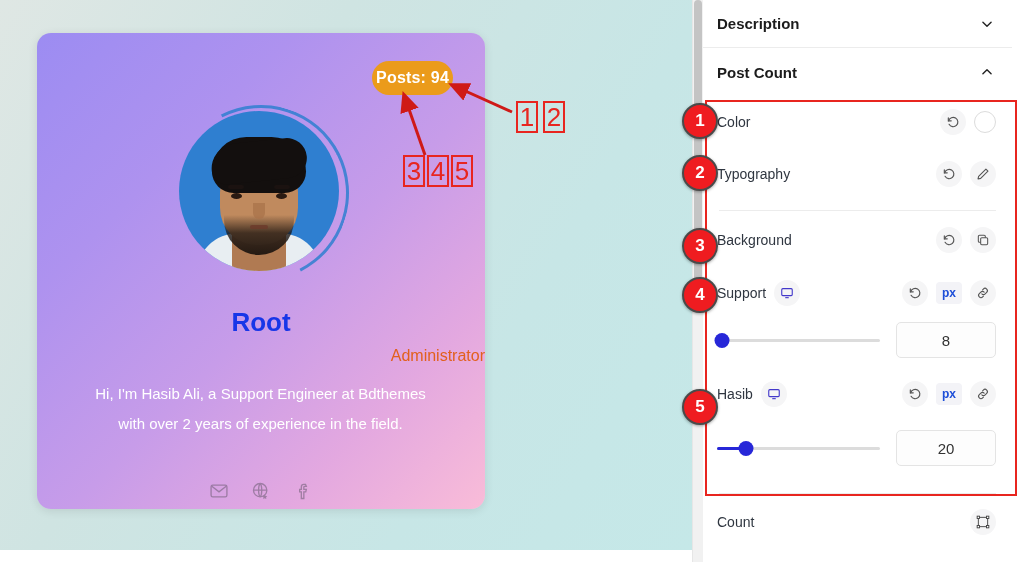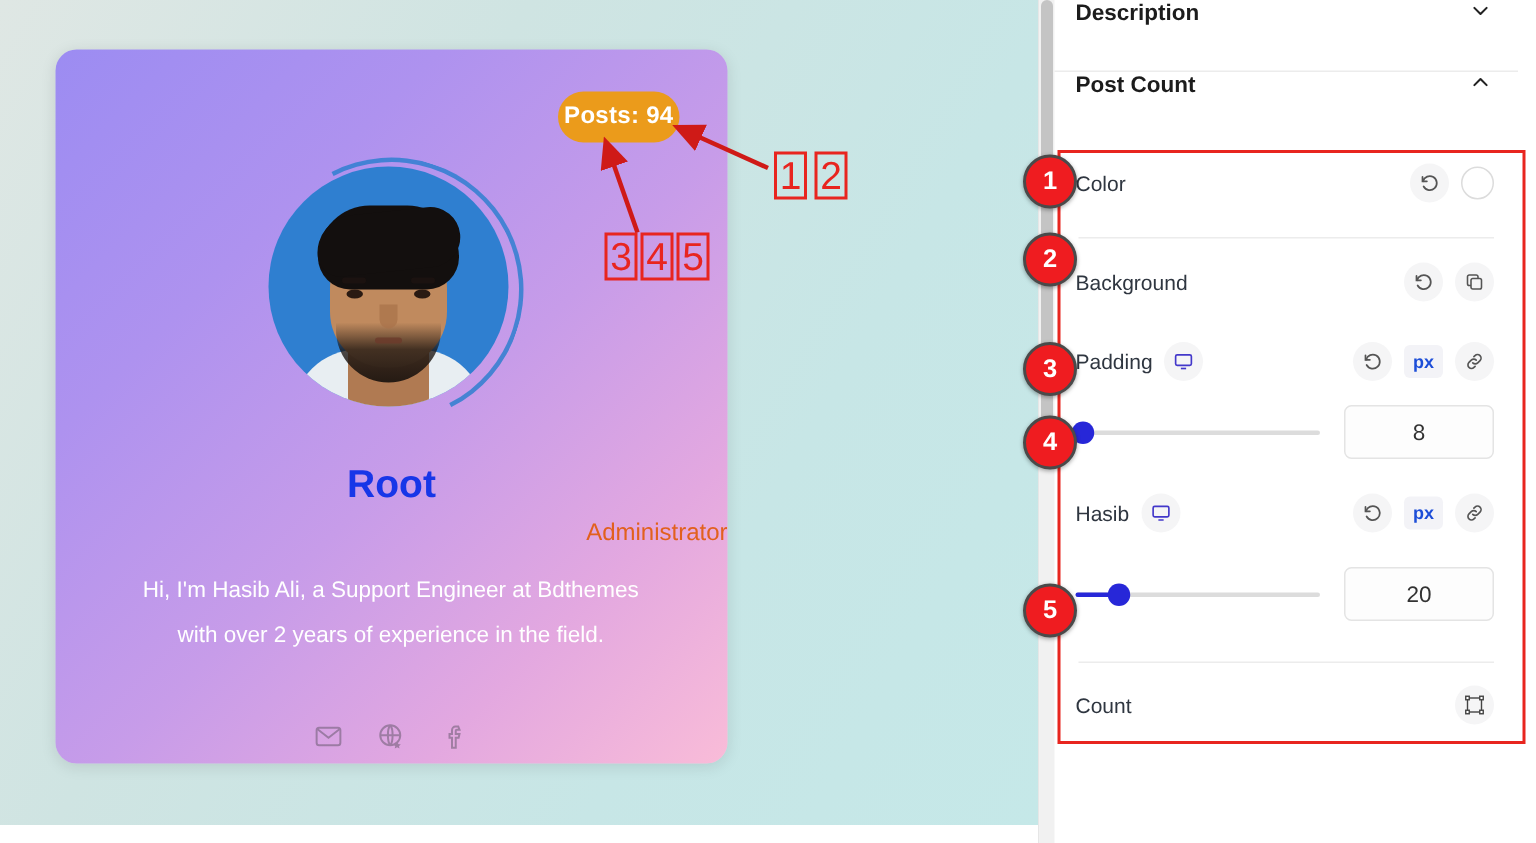--- a/index.html
+++ b/index.html
@@ -121,21 +121,21 @@
   .panel-scrollbar {
     position: absolute; left: 0; top: 0; width: 10px; height: 562px; background: #f1f1f1;
   }
   .panel-scrollbar .thumb {
     position: absolute; left: 1px; top: 0; width: 8px; height: 300px;
     background: #c4c4c4; border-radius: 4px;
   }
   .panel-inner { position: absolute; left: 10px; top: 0; right: 12px; bottom: 0; }
 
   .section-head {
-    display: flex; align-items: flex-start; justify-content: space-between;
+    display: flex; align-items: center; justify-content: space-between;
     height: 48px; padding: 0 18px 0 14px;
     border-bottom: 1px solid #ececec;
   }
   .section-head .title { font-size: 15px; font-weight: 700; color: #1c1c1c; }
   .chev { width: 14px; height: 14px; }
 
   .ctrl-row {
     display: flex; align-items: center; justify-content: space-between;
     padding: 0 16px 0 14px;
   }
@@ -302,44 +302,60 @@
           <span class="icon-btn">
             <svg width="14" height="14" viewBox="0 0 24 24" fill="none" stroke="#555" stroke-width="2" stroke-linecap="round">
                 <path d="M4 5v5h5"></path>
                 <path d="M4.6 10a8 8 0 1 1 .7 6"></path>
               </svg>
           </span>
           <span class="swatch"></span>
         </span>
       </div>
 
-
-      <div class="divider" style="margin-top:10px;"></div>
-
-      <div class="ctrl-row" style="height:58px;">
-        <span class="label">Background</span>
+      <div class="ctrl-row" style="height:52px;">
+        <span class="label">Typography</span>
         <span class="actions">
           <span class="icon-btn">
             <svg width="14" height="14" viewBox="0 0 24 24" fill="none" stroke="#555" stroke-width="2" stroke-linecap="round">
                 <path d="M4 5v5h5"></path>
                 <path d="M4.6 10a8 8 0 1 1 .7 6"></path>
               </svg>
           </span>
           <span class="icon-btn">
+            <svg width="14" height="14" viewBox="0 0 24 24" fill="none" stroke="#555" stroke-width="1.9" stroke-linecap="round" stroke-linejoin="round">
+              <path d="M17 3.5l3.5 3.5L8 19.5 3.5 20.5 4.5 16z"></path>
+              </svg>
+          </span>
+        </span>
+      </div>
+
+      <div class="divider" style="margin-top:10px;"></div>
+
+      <div class="ctrl-row" style="height:58px;">
+        <span class="label">Background</span>
+        <span class="actions">
+          <span class="icon-btn">
+            <svg width="14" height="14" viewBox="0 0 24 24" fill="none" stroke="#555" stroke-width="2" stroke-linecap="round">
+                <path d="M4 5v5h5"></path>
+                <path d="M4.6 10a8 8 0 1 1 .7 6"></path>
+              </svg>
+          </span>
+          <span class="icon-btn">
             <svg width="14" height="14" viewBox="0 0 24 24" fill="none" stroke="#555" stroke-width="1.8">
               <rect x="8" y="8" width="12" height="12" rx="2"></rect>
               <path d="M16 8V6a2 2 0 0 0-2-2H6a2 2 0 0 0-2 2v8a2 2 0 0 0 2 2h2"></path>
               </svg>
           </span>
         </span>
       </div>
 
       <div class="ctrl-row" style="height:48px;">
         <span class="label">
-          <span>Padding</span>
+          <span>Support</span>
           <span class="device-btn">
             <svg width="14" height="14" viewBox="0 0 24 24" fill="none" stroke="#4338ca" stroke-width="1.9">
               <rect x="3" y="4.5" width="18" height="12" rx="1.8"></rect>
                 <path d="M9 20h6"></path>
               </svg>
           </span>
         </span>
         <span class="actions">
           <span class="icon-btn">
             <svg width="14" height="14" viewBox="0 0 24 24" fill="none" stroke="#555" stroke-width="2" stroke-linecap="round">

